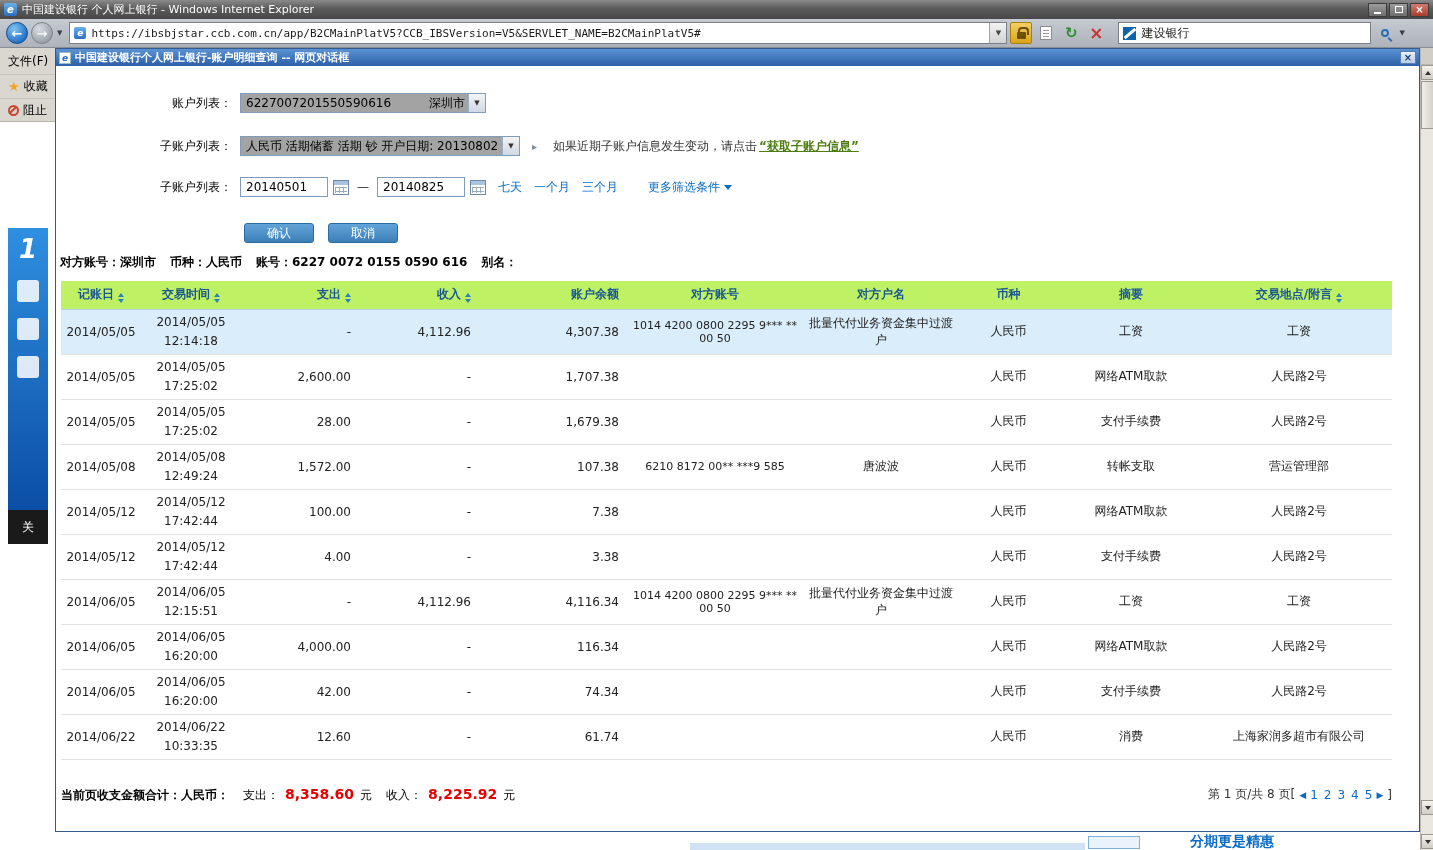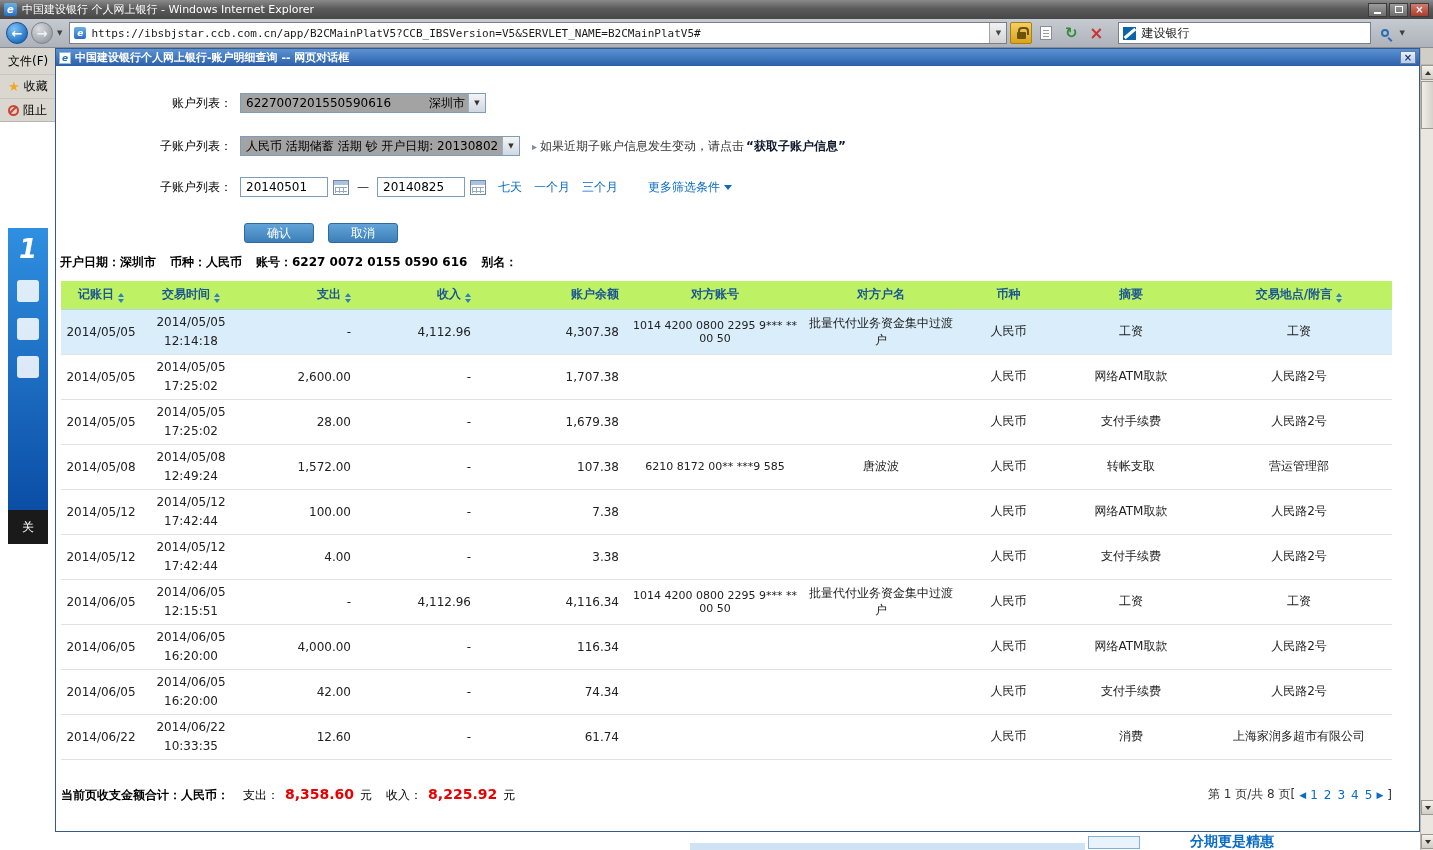--- a/index.html
+++ b/index.html
@@ -101,22 +101,22 @@
   .combo1{ width:246px; }
   .combo2{ width:280px; }
   .acctnum{ padding-left:5px; flex:1; }
   .city{ padding-right:3px; }
   .subtxt{ padding-left:5px; flex:1; white-space:nowrap; overflow:hidden; }
   .ddbtn{ width:17px; height:18px; background:linear-gradient(#f4f4f4,#cfd8e2); border-left:1px solid #98b0c8;
     display:flex; align-items:center; justify-content:center; font-size:7px; color:#333; flex:0 0 auto; }
   .frow2{ margin-bottom:21px; }
   .frow3{ margin-bottom:26px; }
   .hintarrow{ margin-left:12px; color:#7a8a99; font-size:10px; }
-  .hinttext{ margin-left:3px; color:#333; }
-  .hintlink{ margin-left:2px; color:#0f172a; font-weight:bold; cursor:pointer; }
+  .hinttext{ margin-left:16px; color:#333; }
+  .hintlink{ margin-left:2px; color:#4d7c0f; font-weight:bold; cursor:pointer;text-decoration:underline; }
   .dinput{ margin-left:8px; width:88px; height:20px; border:1px solid #7f9db9; padding-left:5px; font-size:12px;
     font-family:inherit; }
   .cal{ width:16px; height:15px; border:1px solid #6e8aa8; background:#fff; position:relative; margin-left:5px;
     flex:0 0 auto; cursor:pointer; }
   .cal::before{ content:""; position:absolute; left:0; top:0; right:0; height:4px; background:#aac4e0; }
   .cal::after{ content:""; position:absolute; left:1px; right:1px; top:6px; bottom:1px;
     background-image:repeating-linear-gradient(to right,#9ab 0 1px,transparent 1px 4px),
       repeating-linear-gradient(to bottom,#9ab 0 1px,transparent 1px 4px); }
   .dash{ margin:0 8px; color:#333; }
   .quick{ margin-left:12px; display:flex; gap:12px; }
@@ -298,21 +298,21 @@
           <i class="tri"></i>
         </span>
       </div>
 
       <div class="btnrow">
         <button class="cbtn">确认</button>
         <button class="cbtn">取消</button>
       </div>
 
       <div class="inforow" id="info-line">
-          <span class="ipart">开户日期：深圳市</span>
+          <span class="ipart">对方账号：深圳市</span>
           <span class="ipart">币种：人民币</span>
           <span class="ipart">账号：6227 0072 0155 0590 616</span>
           <span class="ipart">别名：</span>
         </div>
 
       <table class="txtable">
         <colgroup>
           <col style="width:80px">
             <col style="width:100px">
             <col style="width:120px">

